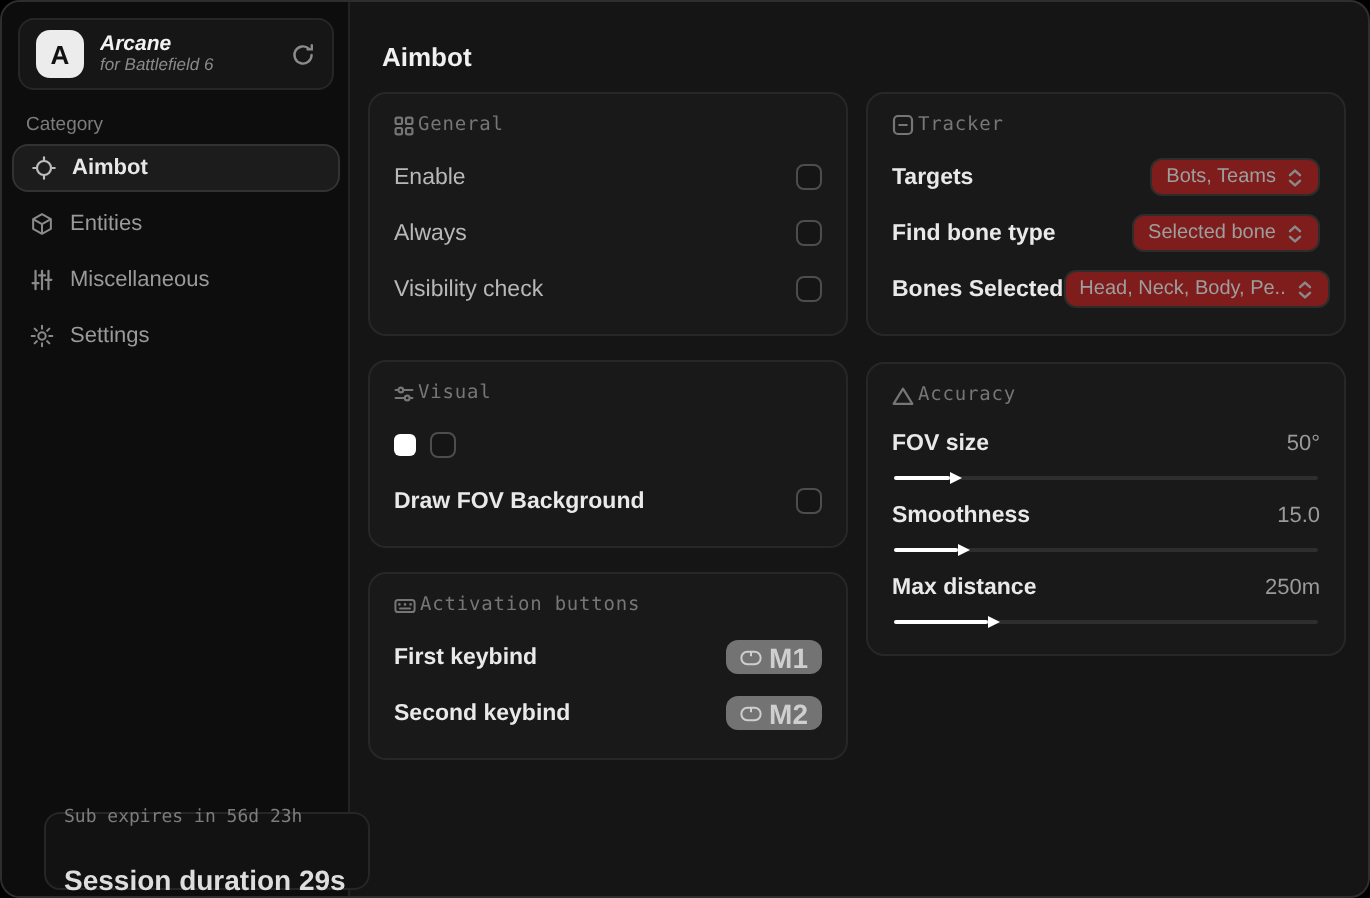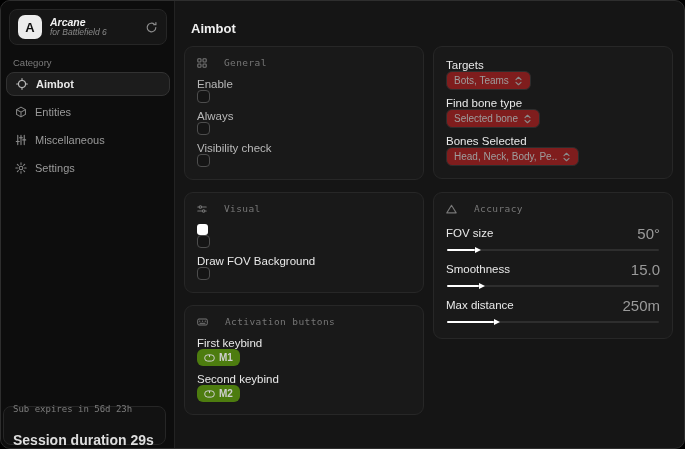--- a/index.html
+++ b/index.html
@@ -29,61 +29,61 @@
   .icon-btn { color:#8a8a8a; display:flex; align-items:center; }
   .cat-label { position:absolute; left:12px; top:56px; color:#7c7c7c; font-size:9.5px; }
   .nav { position:absolute; left:5px; top:71px; width:164px; display:flex; flex-direction:column; gap:4px; }
   .nav-item {
     height:24px; border-radius:8px; display:flex; align-items:center; gap:8px;
     padding:0 9px; color:#9a9a9a; font-size:11px; cursor:pointer;
   }
   .nav-item.active { background:#1c1c1c; border:1px solid #323232; color:#e8e8e8; font-weight:700; }
   .nav-item svg { flex:0 0 auto; }
   .footer-card {
-    position:absolute; left:2px; top:405px; width:163px; height:39px;
+    position:absolute; left:21px; top:405px; width:163px; height:39px;
     background:#121212; border:1px solid #262626; border-radius:8px;
     padding:5px 9px; display:flex; flex-direction:column; justify-content:center; gap:18px;
   }
   .footer-line1 { font-family:"DejaVu Sans Mono", monospace; font-size:9px; color:#7d7d7d; white-space:nowrap; }
   .footer-line2 { font-size:14px; font-weight:700; color:#dedede; white-space:nowrap; }
   
   .main-title { position:absolute; left:190px; top:20px; font-size:13px; font-weight:700; color:#f0f0f0; }
   .col { position:absolute; top:45px; width:240px; display:flex; flex-direction:column; }
   .col-left { left:183px; gap:12px; }
   .col-right { left:432px; gap:13px; }
   .card {
     background:#191919; border:1px solid #272727; border-radius:9px;
     padding:10px 12px 12px 12px;
   }
   .card-title {
-    display:flex; align-items:center; gap:17px;
+    display:flex; align-items:center; gap:2px;
     font-family:"DejaVu Sans Mono", monospace; font-size:9.5px; letter-spacing:0.4px;
     color:#767676; margin-bottom:10px;
   }
-  .row { display:flex; align-items:flex-start; min-height:21px; margin-top:2px;flex-direction:column; }
+  .row { display:flex; align-items:center; min-height:21px; margin-top:2px; }
   .row + .row { margin-top:7px; }
   .row-label { font-size:11.5px; color:#b8b8b8; flex:1; white-space:nowrap; }
-  .row-label.strong { color:#e9e9e9; font-weight:400; }
+  .row-label.strong { color:#e9e9e9; font-weight:700; }
   .checkbox {
     width:13px; height:13px; border:1.5px solid #4d4d4d; border-radius:4px;
     background:#151515; flex:0 0 auto; cursor:pointer;
   }
   .swatch { width:11px; height:11px; background:#ffffff; border-radius:3px; margin-right:7px; flex:0 0 auto; cursor:pointer; }
   .pill {
     display:flex; align-items:center; gap:5px; height:19px; padding:0 7px;
     background:#7f1d1d; border:1px solid #2d2d2d; border-radius:6px;
     color:#9e9e9e; font-size:10px; cursor:pointer; white-space:nowrap;
   }
   .keypill {
     display:flex; align-items:center; gap:4px; height:17px; padding:0 7px;
-    background:#4d7c0f; border-radius:6px; color:#cfcfcf; font-size:10px; font-weight:700; cursor:pointer;
+    background:#737373; border-radius:6px; color:#cfcfcf; font-size:14px; font-weight:700; cursor:pointer;
   }
   .slider-row { display:flex; align-items:center; justify-content:space-between; min-height:18px; margin-top:9px; }
   .slider-row:first-of-type { margin-top:2px; }
-  .slider-value { font-size:15px; color:#9a9a9a; }
+  .slider-value { font-size:11px; color:#9a9a9a; }
   .slider { position:relative; height:2px; background:#2e2e2e; border-radius:2px; margin:7px 1px 3px 1px; cursor:pointer; }
   .slider .fill { position:relative; height:2px; background:#ffffff; border-radius:2px; }
   .slider .thumb {
     position:absolute; right:-6px; top:50%; transform:translateY(-50%);
     width:0; height:0; border-left:6px solid #ffffff;
     border-top:3.5px solid transparent; border-bottom:3.5px solid transparent;
   }
   svg { display:block; }
 </style>
 </head>
@@ -238,20 +238,29 @@
           </span>
           <span>M2</span>
         </span>
       </div>
     </div>
   </div>
 
   <div class="col col-right">
 
     <div class="card">
+      <div class="card-title">
+        <span>
+          <svg width="11" height="11" viewBox="0 0 11 11" fill="none" stroke="#767676" stroke-width="1.1" stroke-linecap="round">
+            <rect x="1" y="1" width="9" height="9" rx="2"></rect>
+              <path d="M3.6 5.5h3.8"></path>
+          </svg>
+        </span>
+        <span>Tracker</span>
+      </div>
       <div class="row">
         <span class="row-label strong">Targets</span>
         <span class="pill">
           <span>Bots, Teams</span>
           <span>
             <svg width="9" height="10" viewBox="0 0 9 10" fill="none" stroke="#8a8a8a" stroke-width="1.2" stroke-linecap="round" stroke-linejoin="round">
               <path d="M2 3.6 4.5 1.3 7 3.6M2 6.4 4.5 8.7 7 6.4"></path>
             </svg>
           </span>
         </span>

